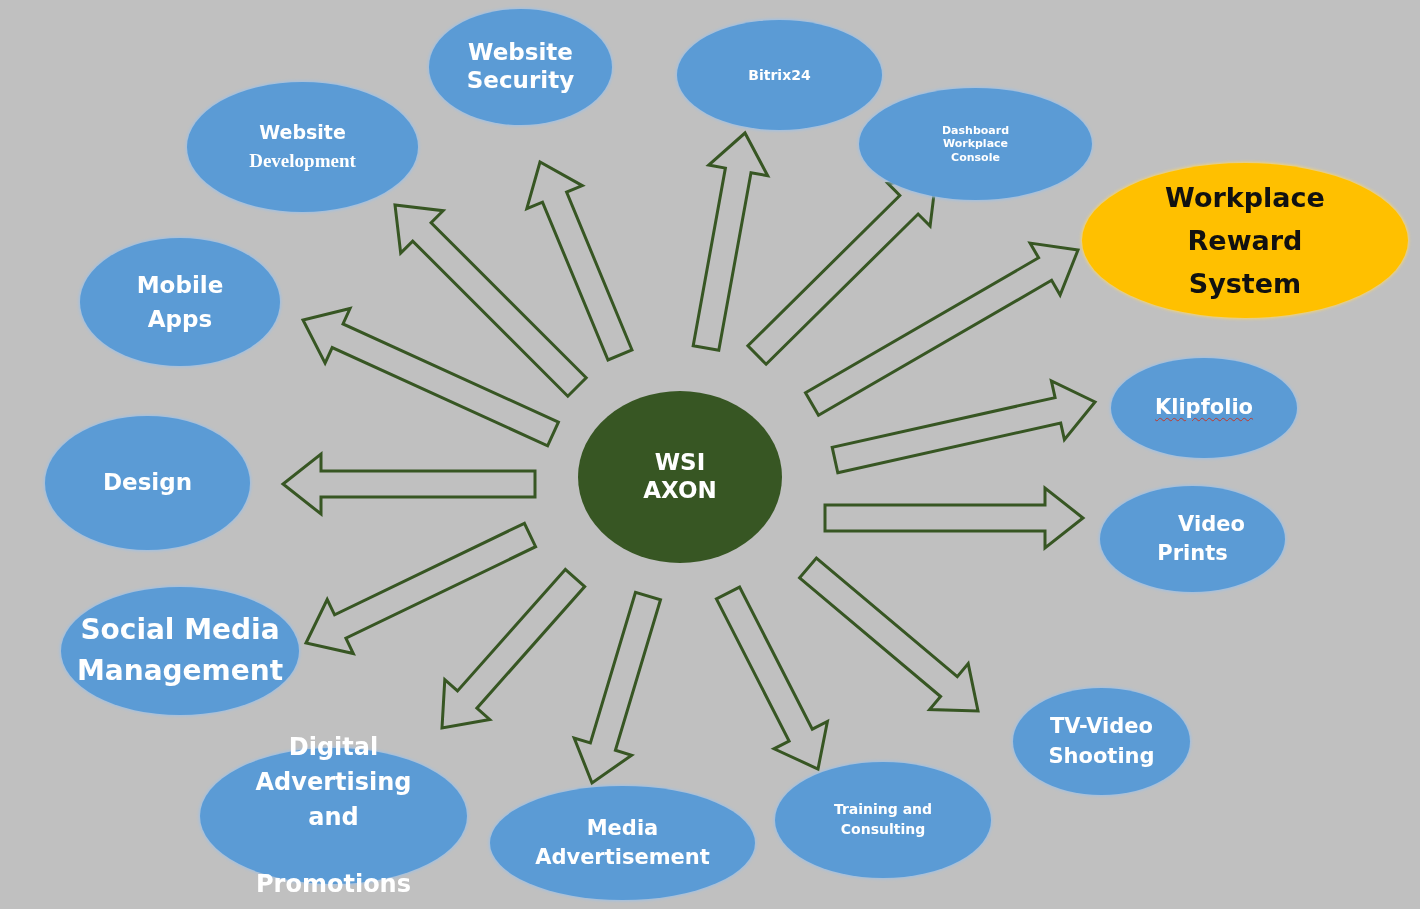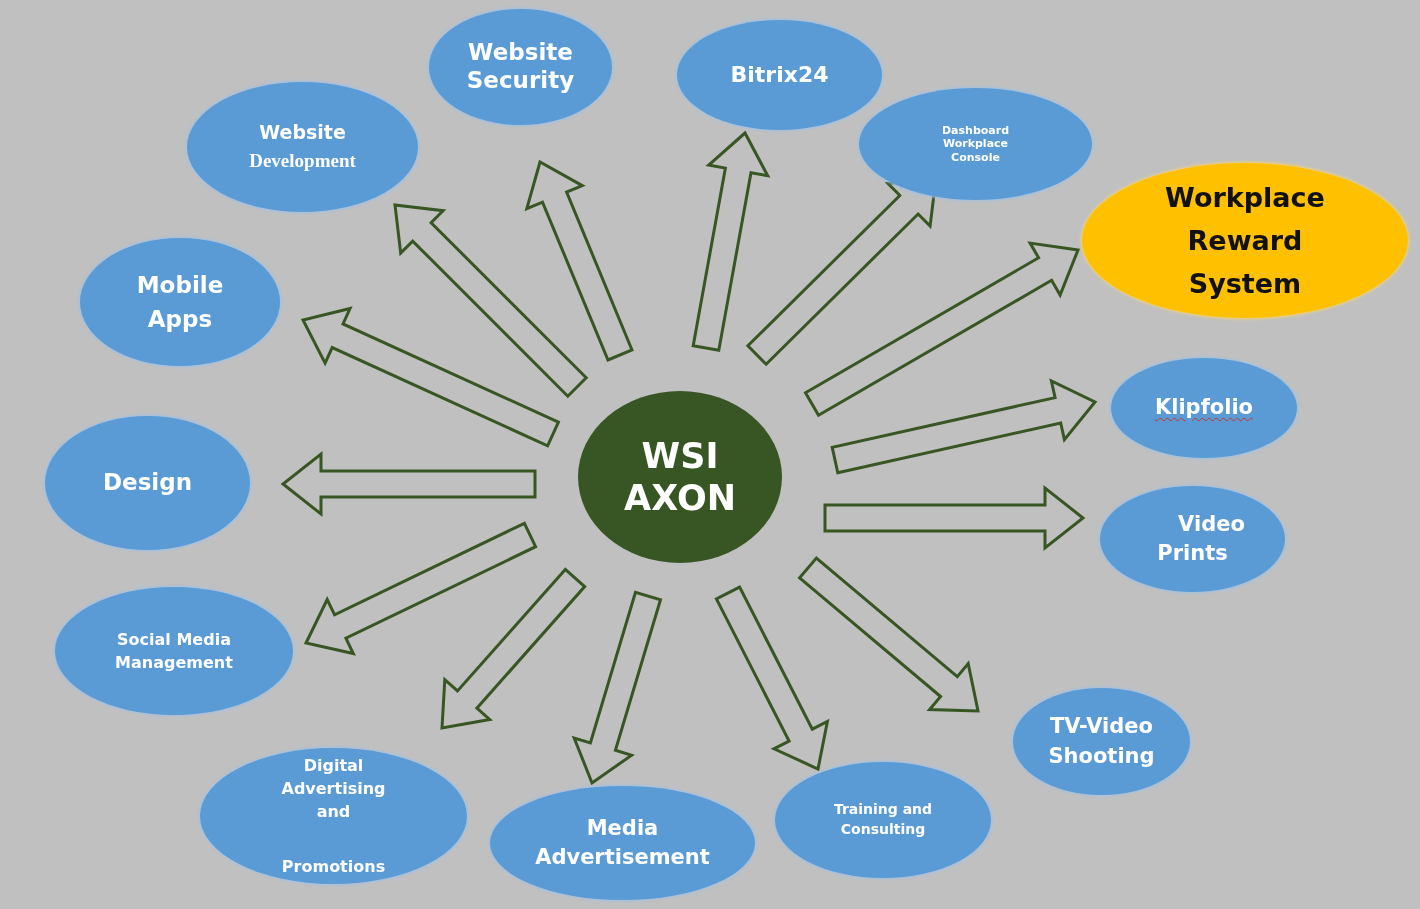--- a/index.html
+++ b/index.html
@@ -25,31 +25,31 @@
     <polygon points="535.0,471.0 321.0,471.0 321.0,454.0 283.0,484.0 321.0,514.0 321.0,497.0 535.0,497.0" fill="none" stroke="#375623" stroke-width="3" stroke-linejoin="miter"></polygon>
     <polygon points="837.8,472.7 1060.7,423.0 1064.4,439.6 1095.0,402.0 1051.4,381.0 1055.1,397.6 832.2,447.3" fill="none" stroke="#375623" stroke-width="3" stroke-linejoin="miter"></polygon>
     <polygon points="825.0,531.0 1045.0,531.0 1045.0,548.0 1083.0,518.0 1045.0,488.0 1045.0,505.0 825.0,505.0" fill="none" stroke="#375623" stroke-width="3" stroke-linejoin="miter"></polygon>
     <polygon points="524.4,523.3 334.6,614.8 327.2,599.5 306.0,643.0 353.3,653.5 345.9,638.2 535.6,546.7" fill="none" stroke="#375623" stroke-width="3" stroke-linejoin="miter"></polygon>
     <polygon points="799.6,577.9 940.6,696.5 929.6,709.5 978.0,711.0 968.2,663.6 957.3,676.6 816.4,558.1" fill="none" stroke="#375623" stroke-width="3" stroke-linejoin="miter"></polygon>
     <polygon points="565.3,569.4 457.5,690.9 444.8,679.7 442.0,728.0 489.7,719.5 476.9,708.2 584.7,586.6" fill="none" stroke="#375623" stroke-width="3" stroke-linejoin="miter"></polygon>
     <polygon points="635.5,592.3 590.4,742.9 574.2,738.0 592.0,783.0 631.6,755.2 615.4,750.3 660.5,599.7" fill="none" stroke="#375623" stroke-width="3" stroke-linejoin="miter"></polygon>
     <polygon points="716.4,598.9 789.1,741.1 774.0,748.8 818.0,769.0 827.4,721.5 812.3,729.2 739.6,587.1" fill="none" stroke="#375623" stroke-width="3" stroke-linejoin="miter"></polygon>
   </svg>
 
-<div class="node hub" style="left:578px;top:391px;width:204px;height:172px;font-size:35px;">
+<div class="node hub" style="left:578px;top:391px;width:204px;height:172px;font-size:23px;">
   <span class="line">WSI</span>
   <span class="line">AXON</span>
 </div>
 
 <div class="node blue" style="left:429px;top:9px;width:183px;height:116px;font-size:23px;">
   <span class="line">Website</span>
   <span class="line">Security</span>
 </div>
 
-<div class="node blue" style="left:677px;top:20px;width:205px;height:110px;font-size:22px;">
+<div class="node blue" style="left:677px;top:20px;width:205px;height:110px;font-size:14px;">
   <span class="line">Bitrix24</span>
 </div>
 
 <div class="node blue" style="left:859px;top:88px;width:233px;height:112px;font-size:11px;">
   <span class="line">Dashboard</span>
   <span class="line">Workplace</span>
   <span class="line">Console</span>
 </div>
 
 <div class="node gold" style="left:1082px;top:163px;width:326px;height:155px;font-size:27px;">
@@ -74,31 +74,31 @@
 
 <div class="node blue" style="left:1111px;top:358px;width:186px;height:100px;font-size:21px;">
   <span class="line spell">Klipfolio</span>
 </div>
 
 <div class="node blue" style="left:1100px;top:486px;width:185px;height:106px;font-size:21px;">
   <span class="line" style="line-height:1.4;margin-left:38px;">Video</span>
   <span class="line" style="line-height:1.4;">Prints</span>
 </div>
 
-<div class="node blue" style="left:55px;top:587px;width:238px;height:128px;font-size:16px;text-align:right;">
+<div class="node blue" style="left:61px;top:587px;width:238px;height:128px;font-size:28px;text-align:right;">
   <span class="line" style="line-height:1.45;">Social Media</span>
   <span class="line" style="line-height:1.45;">Management</span>
 </div>
 
 <div class="node blue" style="left:1013px;top:688px;width:177px;height:107px;font-size:21px;">
   <span class="line" style="line-height:1.4;">TV-Video</span>
   <span class="line" style="line-height:1.4;">Shooting</span>
 </div>
 
-<div class="node blue" style="left:200px;top:748px;width:267px;height:136px;font-size:16px;">
+<div class="node blue" style="left:200px;top:748px;width:267px;height:136px;font-size:24px;">
   <span class="line" style="line-height:1.45;">Digital</span>
   <span class="line" style="line-height:1.45;">Advertising</span>
   <span class="line" style="line-height:1.45;">and</span>
   <span class="line" style="line-height:1.45;margin-top:32px;">Promotions</span>
 </div>
 
 <div class="node blue" style="left:490px;top:786px;width:265px;height:114px;font-size:21px;">
   <span class="line" style="line-height:1.4;">Media</span>
   <span class="line" style="line-height:1.4;">Advertisement</span>
 </div>

